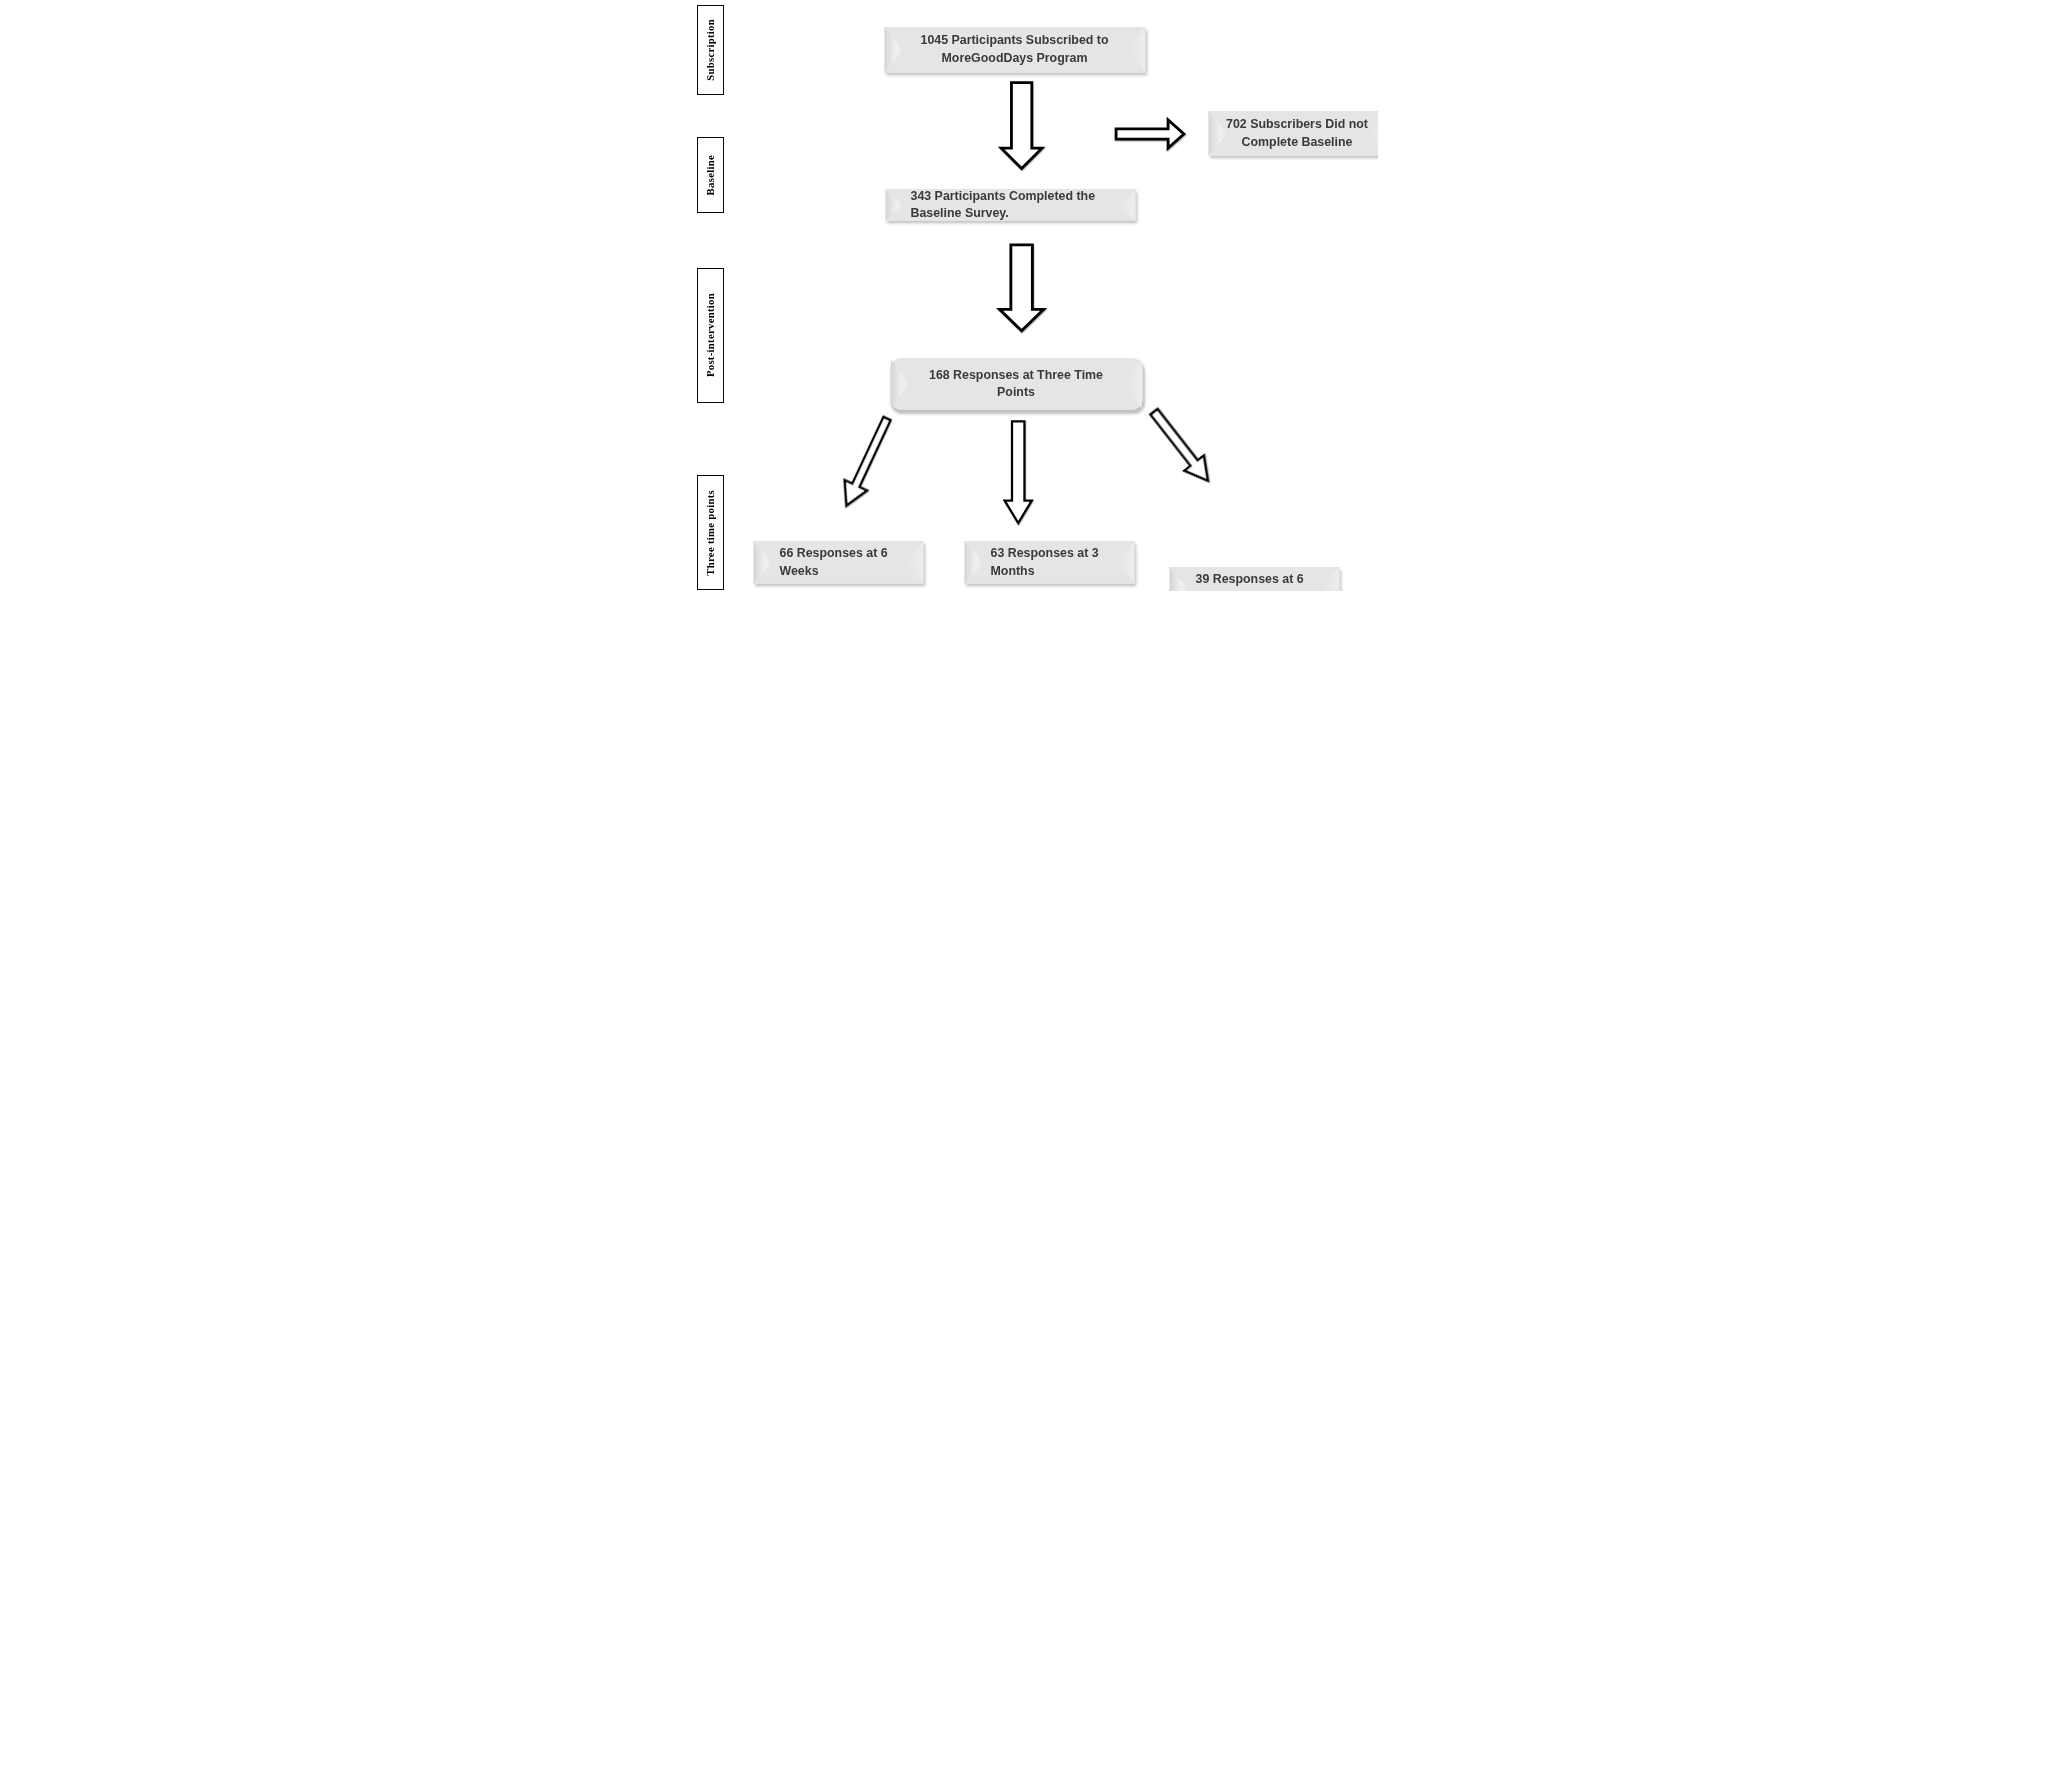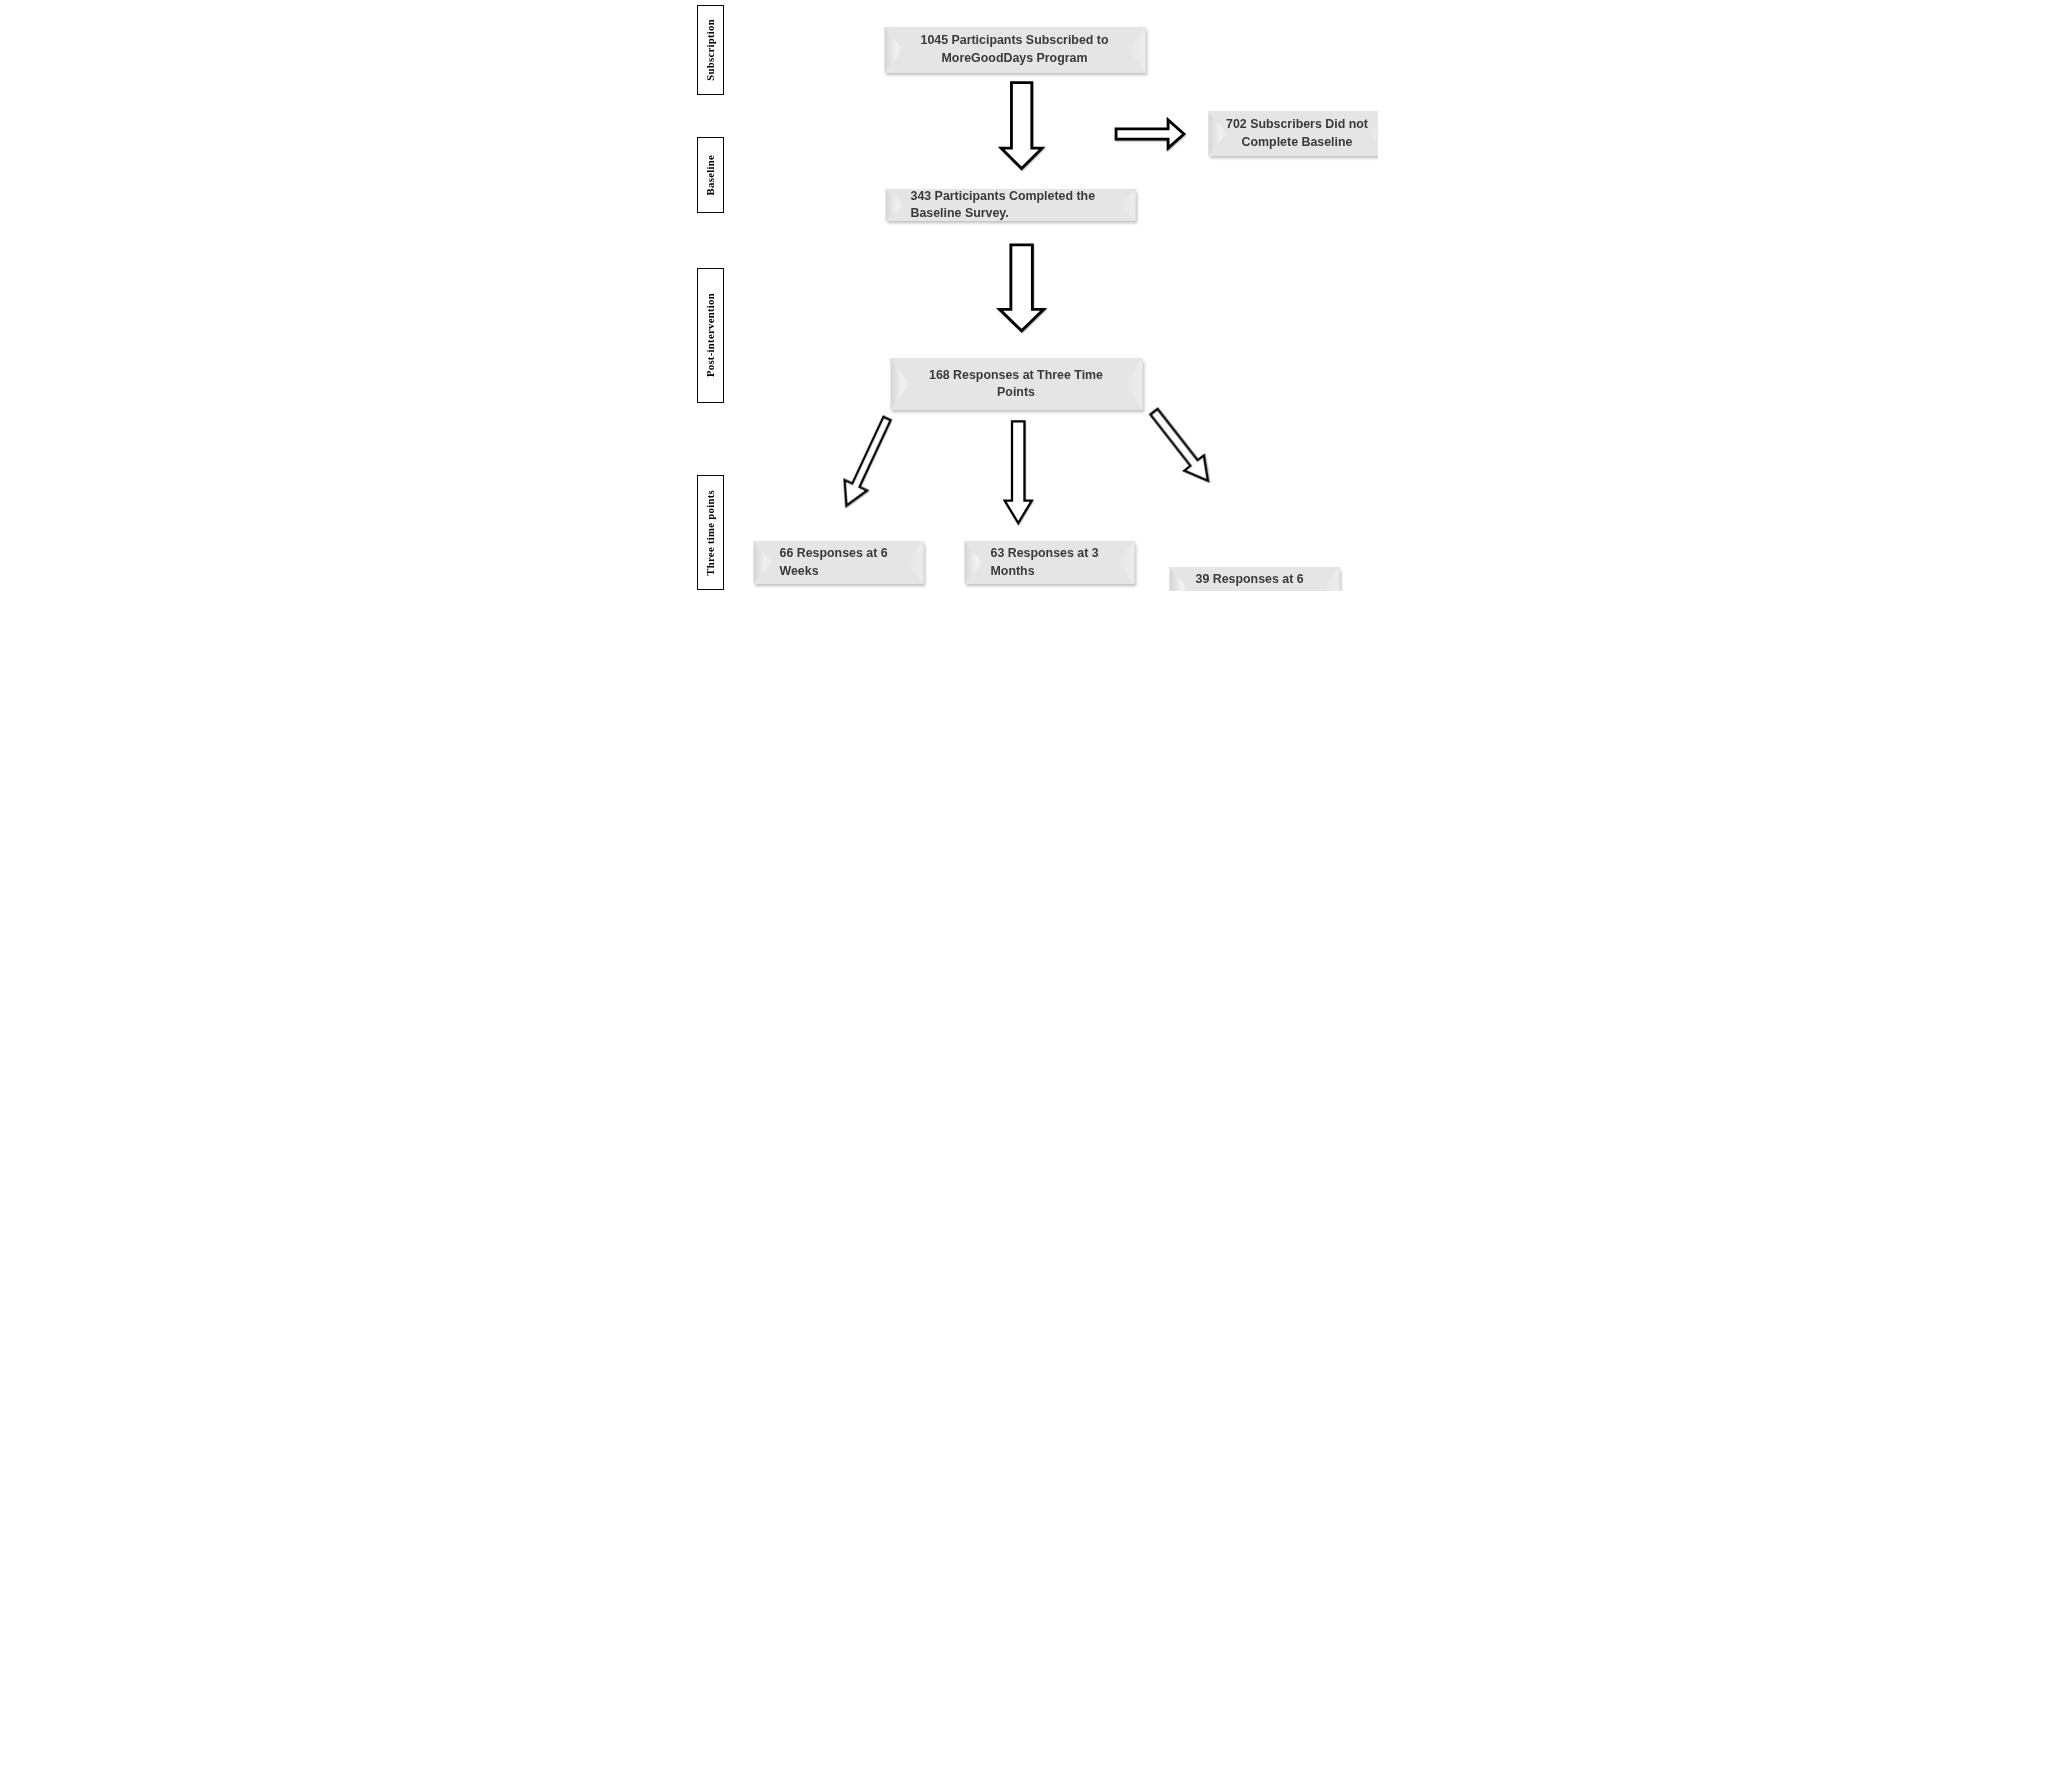--- a/index.html
+++ b/index.html
@@ -75,21 +75,21 @@
     background: linear-gradient(to left, #ededed, rgba(255,255,255,0));
     clip-path: polygon(100% 0, 0 50%, 100% 100%);
     pointer-events: none;
   }
   .flowbox.center { justify-content: center; text-align: center; padding: 3.4px 22.6px; }
   .flowbox.left   { justify-content: flex-start; text-align: left; }
 
   #box-subscribed { left: 195px; top: 26.6px;  width: 262px; height: 46px; }
   #box-notdone    { left: 519px; top: 111px; width: 179px; height: 45px; padding: 3.4px 6.8px; }
   #box-completed  { left: 196px; top: 189px; width: 251px; height: 32px; padding: 3.4px 9px 3.4px 25px; }
-  #box-threetime  { left: 201px; top: 358px; width: 253px; height: 52px; }
+  #box-threetime  { left: 201px; top: 358px; width: 253px; height: 52px; border-radius: 11px; }
   #box-w6         { left: 64px; top: 541px; width: 171px; height: 43px; padding: 2.3px 6.8px 2.3px 26px; }
   #box-m3         { left: 275px; top: 541px; width: 171px; height: 43px; padding: 2.3px 6.8px 2.3px 26px; }
   #box-m6         { left: 480px; top: 567px; width: 171px; height: 43px; padding: 2.3px 6.8px 2.3px 26px; }
 
   
   .arrows {
     position: absolute;
     left: 0; top: 0;
     width: 689px;
     height: 591px;

